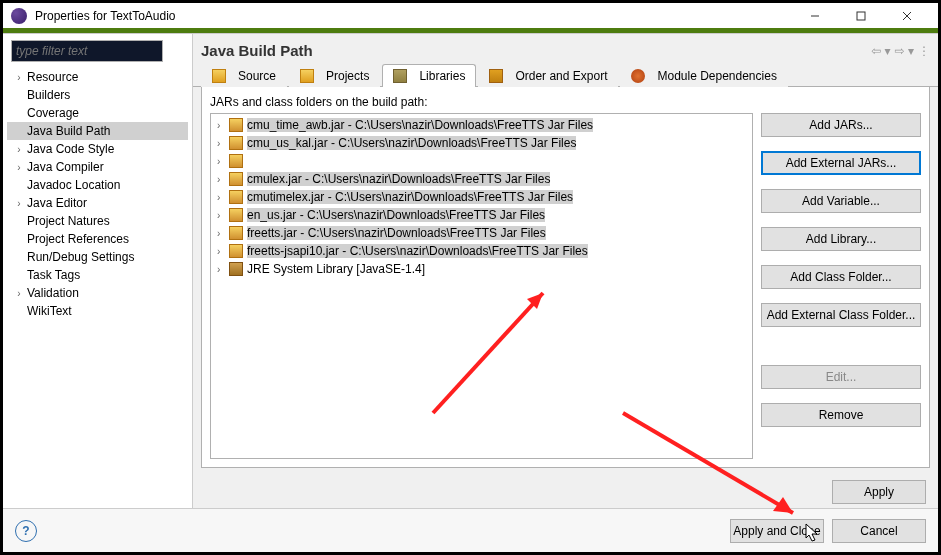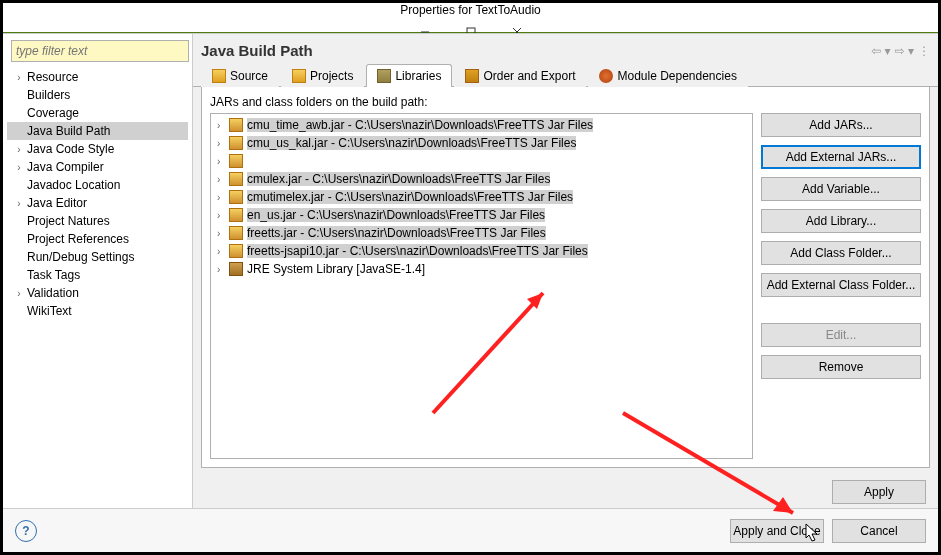--- a/index.html
+++ b/index.html
@@ -1,61 +1,61 @@
 <!DOCTYPE html>
 <html><head>
 <meta charset="utf-8">
 <style>
   * { box-sizing: border-box; margin: 0; padding: 0; font-family: "Segoe UI", Tahoma, sans-serif; font-size: 12px; }
   body { background: #000; padding: 3px; }
   .window { background: #fff; width: 935px; height: 549px; display: flex; flex-direction: column; position: relative; }
-  .titlebar { height: 30px; display: flex; align-items: center; padding: 0 8px; background: #fff; border-bottom: 1px solid #4d7c0f; flex-direction: column; }
+  .titlebar { height: 30px; display: flex; align-items: center; padding: 0 8px; background: #fff; border-bottom: 5px solid #4d7c0f; }
   .app-icon { width: 16px; height: 16px; background: radial-gradient(circle at 30% 30%, #6b4a9e, #3a1f6a); border-radius: 50%; margin-right: 8px; }
   .titlebar-title { flex: 1; font-size: 12px; color: #000; }
   .titlebar-controls { display: flex; gap: 0; }
   .titlebar-btn { width: 46px; height: 30px; display: flex; align-items: center; justify-content: center; background: transparent; border: none; cursor: default; }
   .titlebar-btn svg { width: 10px; height: 10px; }
 
   .body { flex: 1; display: flex; border-top: 1px solid #ccc; }
   .sidebar { width: 190px; border-right: 1px solid #ccc; padding: 6px 4px; background: #fff; }
-  .filter-input { width: 178px; height: 22px; border: 1px solid #b0b0b0; background: #fef9c3; padding: 0 4px; margin: 0 0 6px 4px; font-size: 12px; color: #888; font-style: italic; }
+  .filter-input { width: 152px; height: 22px; border: 1px solid #b0b0b0; background: #0f172a; padding: 0 4px; margin: 0 0 6px 4px; font-size: 12px; color: #888; font-style: italic; }
   .tree { list-style: none; padding: 0; }
   .tree li { display: flex; align-items: center; height: 18px; padding-left: 6px; cursor: default; }
   .tree li .expander { width: 12px; display: inline-block; text-align: center; color: #666; font-size: 10px; }
   .tree li.selected { background: #d0d0d0; }
   .tree li .label { padding-left: 2px; }
 
   .main { flex: 1; display: flex; flex-direction: column; background: #f0f0f0; }
   .main-header { display: flex; align-items: center; justify-content: space-between; padding: 8px 8px 4px 8px; }
   .main-title { font-size: 15px; font-weight: 600; color: #333; }
   .nav-icons { display: flex; gap: 4px; align-items: center; }
   .nav-icons span { color: #999; font-size: 12px; cursor: default; }
 
   .tabs-row { display: flex; gap: 2px; padding: 0 8px; border-bottom: 1px solid #b0b0b0; align-items: flex-end; }
-  .tab { display: flex; align-items: flex-end; gap: 4px; padding: 4px 10px; background: #f0f0f0; border: 1px solid transparent; border-bottom: none; border-radius: 3px 3px 0 0; cursor: default; position: relative; top: 1px; }
+  .tab { display: flex; align-items: flex-end; gap: 12px; padding: 4px 10px; background: #f0f0f0; border: 1px solid transparent; border-bottom: none; border-radius: 3px 3px 0 0; cursor: default; position: relative; top: 1px; }
   .tab.active { background: #fff; border-color: #b0b0b0; }
   .tab-icon { width: 14px; height: 14px; display: inline-block; }
   .ico-source { background: linear-gradient(#f5d060,#e0a020); border:1px solid #c08010; }
   .ico-projects { background: linear-gradient(#f5d060,#e0a020); border:1px solid #c08010; }
   .ico-libraries { background: linear-gradient(#b0a060,#908040); border:1px solid #706030; }
   .ico-order { background: linear-gradient(#e0a020,#c08010); border:1px solid #a06010; }
   .ico-module { background: radial-gradient(circle,#e07030,#b04010); border-radius:50%; }
 
   .tab-content { flex: 1; background: #fff; margin: 0 8px 8px 8px; padding: 8px; display: flex; flex-direction: column; border: 1px solid #b0b0b0; border-top:none;}
   .list-label { margin-bottom: 4px; }
   .content-row { flex: 1; display: flex; gap: 8px; }
   .jar-list { flex: 1; border: 1px solid #b0b0b0; background: #fff; overflow: hidden; position: relative; }
   .jar-list ul { list-style: none; padding: 2px; }
   .jar-list li { display: flex; align-items: center; height: 18px; padding-left: 4px; white-space: nowrap; cursor: default; }
   .jar-list li .expander { width: 12px; color: #666; font-size: 10px; display: inline-block; }
   .jar-ico { width: 14px; height: 14px; display: inline-block; margin-right: 4px; background: linear-gradient(#f5d060,#d09030); border:1px solid #b07010; }
   .jre-ico { width: 14px; height: 14px; display: inline-block; margin-right: 4px; background: linear-gradient(#d0a050,#a07020); border:1px solid #805010; }
   .jar-list li.hl .txt { background: #d0d0d0; }
 
-  .side-buttons { width: 160px; display: flex; flex-direction: column; gap: 8px; }
+  .side-buttons { width: 160px; display: flex; flex-direction: column; gap: 14px; }
   .btn { height: 24px; background: #e1e1e1; border: 1px solid #adadad; cursor: default; text-align: center; line-height: 22px; font-size: 12px; }
   .btn.focused { border: 2px solid #0078d4; line-height: 20px; }
   .btn.disabled { color: #888; }
   .btn-gap { height: 10px; }
 
   .apply-row { display:flex; justify-content:flex-end; padding: 4px 12px 4px 0; background:#f0f0f0;}
   .footer { height: 44px; border-top: 1px solid #ccc; display: flex; align-items: center; justify-content: space-between; padding: 0 12px; background: #f7f7f7; }
   .help-icon { width: 22px; height: 22px; border: 1.5px solid #3070b0; border-radius: 50%; display: flex; align-items: center; justify-content: center; color: #3070b0; font-weight: bold; cursor: default; }
   .footer-buttons { display: flex; gap: 8px; }
   .footer-buttons .btn { width: 94px; }

